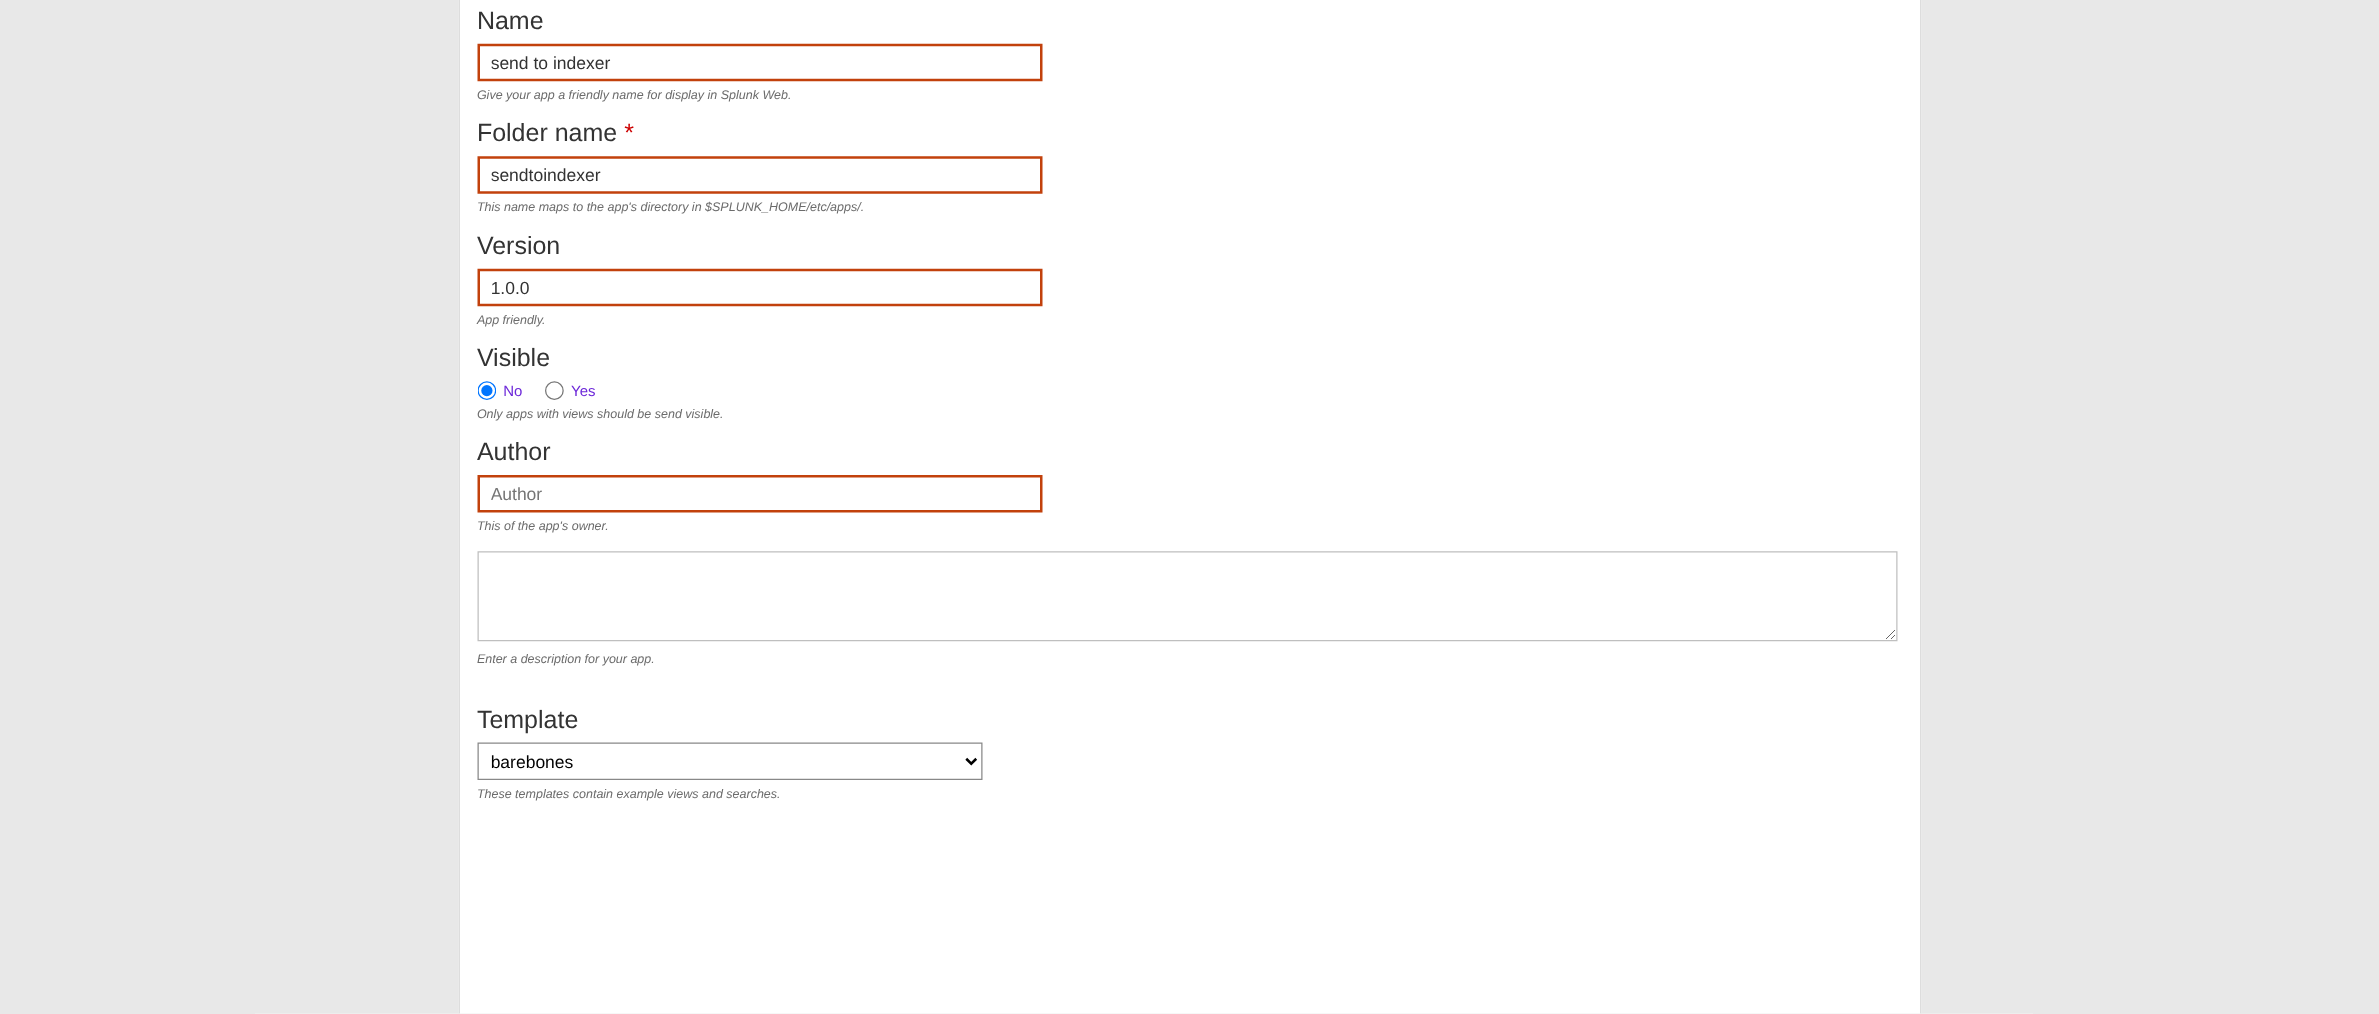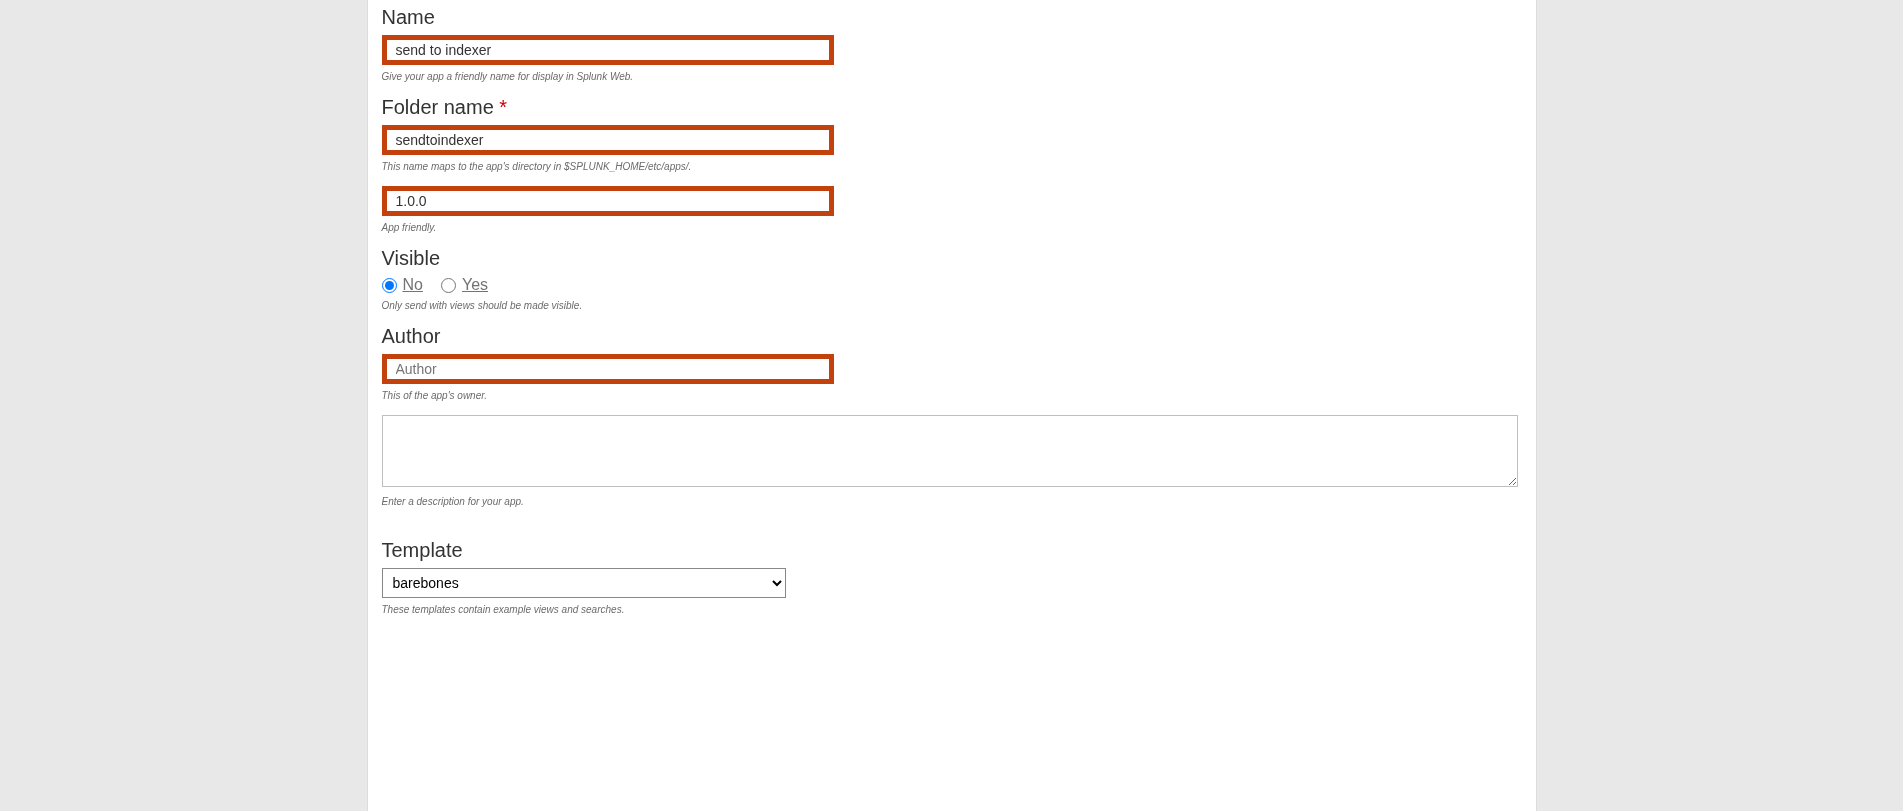--- a/index.html
+++ b/index.html
@@ -29,21 +29,21 @@
       margin-bottom: 6px;
       font-weight: 400;
     }
     .required-star {
       color: #c00;
     }
     .text-input {
       width: 452px;
       padding: 6px 9px;
       font-size: 14px;
-      border: 5px solid #c2410c;
+      border: 2px solid #c2410c;
       border-radius: 0;
       color: #333;
       height: 30px;
       line-height: 16px;
       font-family: inherit;
     }
     .textarea-input {
       width: 100%;
       max-width: 1136px;
       height: 72px;
@@ -66,23 +66,22 @@
       gap: 18px;
       margin-top: 2px;
       margin-bottom: 2px;
     }
     .radio-pair {
       display: flex;
       align-items: center;
       gap: 6px;
     }
     .radio-label {
-      font-size: 16px;
-      color: #737373;
-      text-decoration: underline;
+      font-size: 12px;
+      color: #6d28d9;
     }
     input[type="radio"]{
       width: 15px; height: 15px;
     }
     .select-input {
       width: 404px;
       height: 30px;
       padding: 4px 6px;
       font-size: 14px;
       border: 1px solid #888;
@@ -107,37 +106,38 @@
   <div class="form-group">
     <label class="form-label">
       <span>Folder name</span>
       <span class="required-star">*</span>
     </label>
     <input class="text-input" type="text" value="sendtoindexer" style="">
     <div class="hint">This name maps to the app's directory in $SPLUNK_HOME/etc/apps/.</div>
   </div>
 
   <div class="form-group">
+    <label class="form-label">Version</label>
     <input class="text-input" type="text" value="1.0.0" style="">
     <div class="hint">App friendly.</div>
   </div>
 
   <div class="form-group">
     <label class="form-label">Visible</label>
     <div class="radio-row">
       <div class="radio-pair">
         <input type="radio" name="visible" checked="" style="">
         <span class="radio-label">No</span>
       </div>
       <div class="radio-pair">
         <input type="radio" name="visible" style="">
         <span class="radio-label">Yes</span>
       </div>
     </div>
-    <div class="hint">Only send with views should be made visible.</div>
+    <div class="hint">Only apps with views should be send visible.</div>
   </div>
 
   <div class="form-group">
     <label class="form-label">Author</label>
     <input class="text-input" type="text" placeholder="Author" style="">
     <div class="hint">This of the app's owner.</div>
   </div>
 
   <div class="form-group">
     <textarea class="textarea-input" style=""></textarea>

